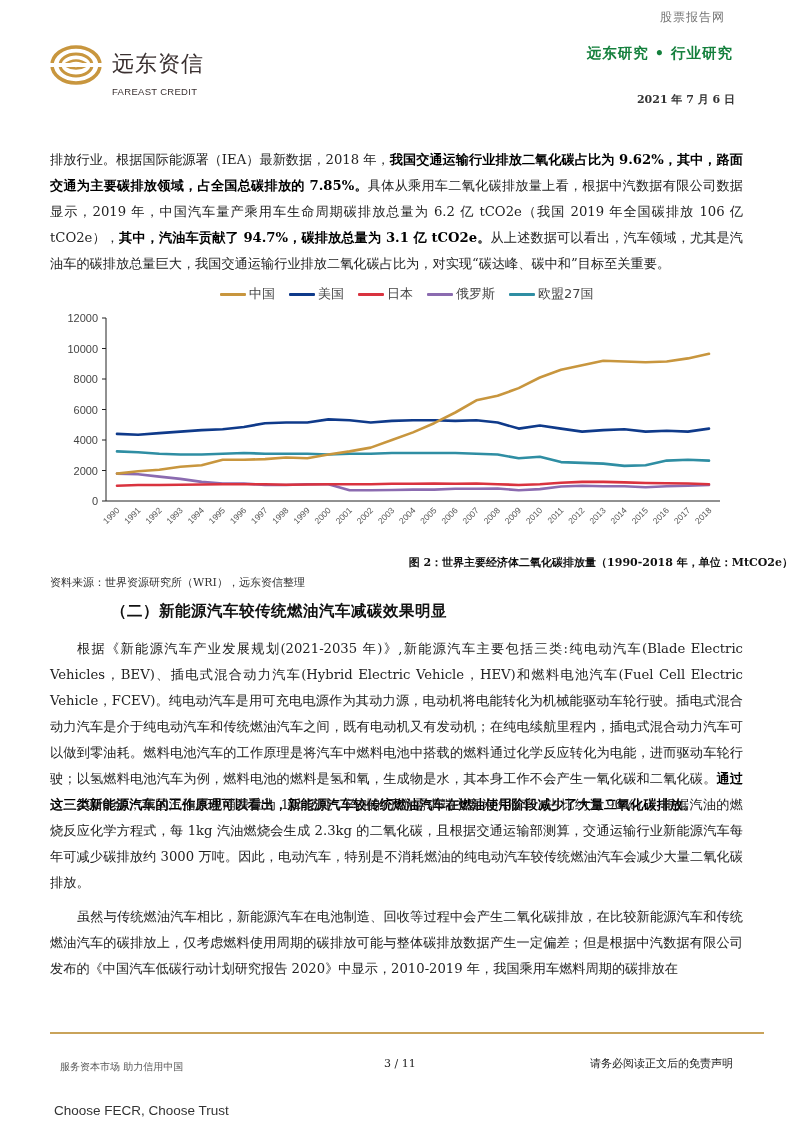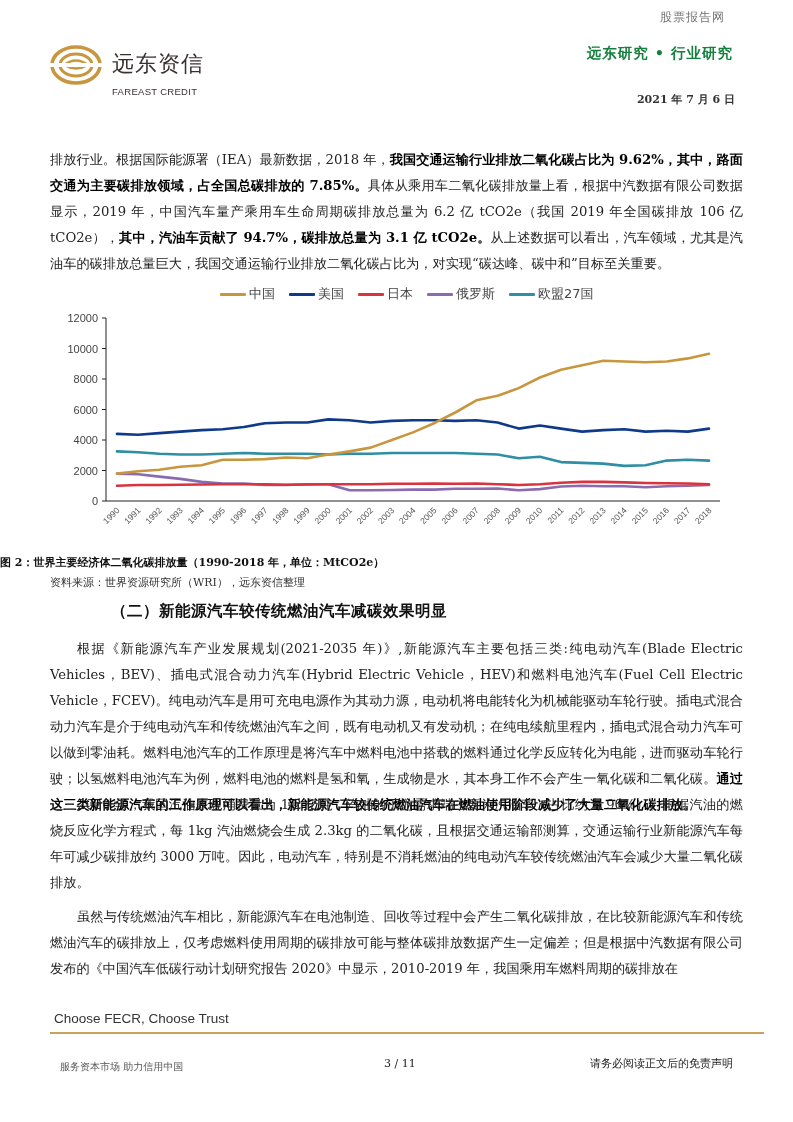--- a/index.html
+++ b/index.html
@@ -13,25 +13,25 @@
   .logo-en { left: 112px; top: 86px; font-size: 9.5px; color: #3a3030; font-family: "Liberation Sans", sans-serif; letter-spacing: 0.3px; }
   .brand-right { right: 60px; top: 44px; font-size: 14.5px; font-weight: bold; color: #15803d; letter-spacing: 1px; }
   .date { right: 58px; top: 92px; font-size: 11px; font-weight: bold; color: #333; }
   .para { left: 50px; width: 693px; font-size: 13.2px; line-height: 26px; text-align: justify; }
   .para b { font-weight: bold; color: #000; }
   .indent { text-indent: 27px; }
   .legend { left: 220px; top: 285px; font-size: 13px; font-family: "DejaVu Sans", sans-serif; color: #444; display: flex; gap: 14px; align-items: center; }
   .legend-item { display: flex; align-items: center; gap: 3px; }
   .legend-swatch { display: inline-block; width: 26px; height: 3px; border-radius: 1px; }
   .chart { left: 50px; top: 305px; width: 690px; height: 240px; }
-  .caption { left: 0; width: 793px; top: 555px; text-align: left; font-size: 11px; font-weight: bold; color: #111; }
+  .caption { left: 0; width: 793px; top: 555px; text-align: right; font-size: 11px; font-weight: bold; color: #111; }
   .source { left: 50px; top: 575px; font-size: 11px; color: #333; }
   .section { left: 80px; top: 601px; font-size: 15.5px; font-weight: bold; color: #111; letter-spacing: 0.5px; margin-left: 31px; }
   .footer-line { left: 50px; top: 1032px; width: 714px; height: 2px; background: #c9a35a; }
-  .footer-en { left: 54px; top: 1011px; font-size: 13.5px; color: #333; font-family: "Liberation Sans", sans-serif; }
+  .footer-en { left: 54px; top: 1103px; font-size: 13.5px; color: #333; font-family: "Liberation Sans", sans-serif; }
   .footer-cn { left: 60px; top: 1060px; font-size: 10px; color: #555; }
   .footer-page { left: 384px; top: 1057px; font-size: 11px; color: #222; }
   .footer-disc { right: 60px; top: 1056px; font-size: 11px; color: #222; }
 </style>
 </head>
 <body>
 
 <div class="abs watermark">股票报告网</div>
 
 <svg class="abs logo" viewBox="0 0 52 42">

